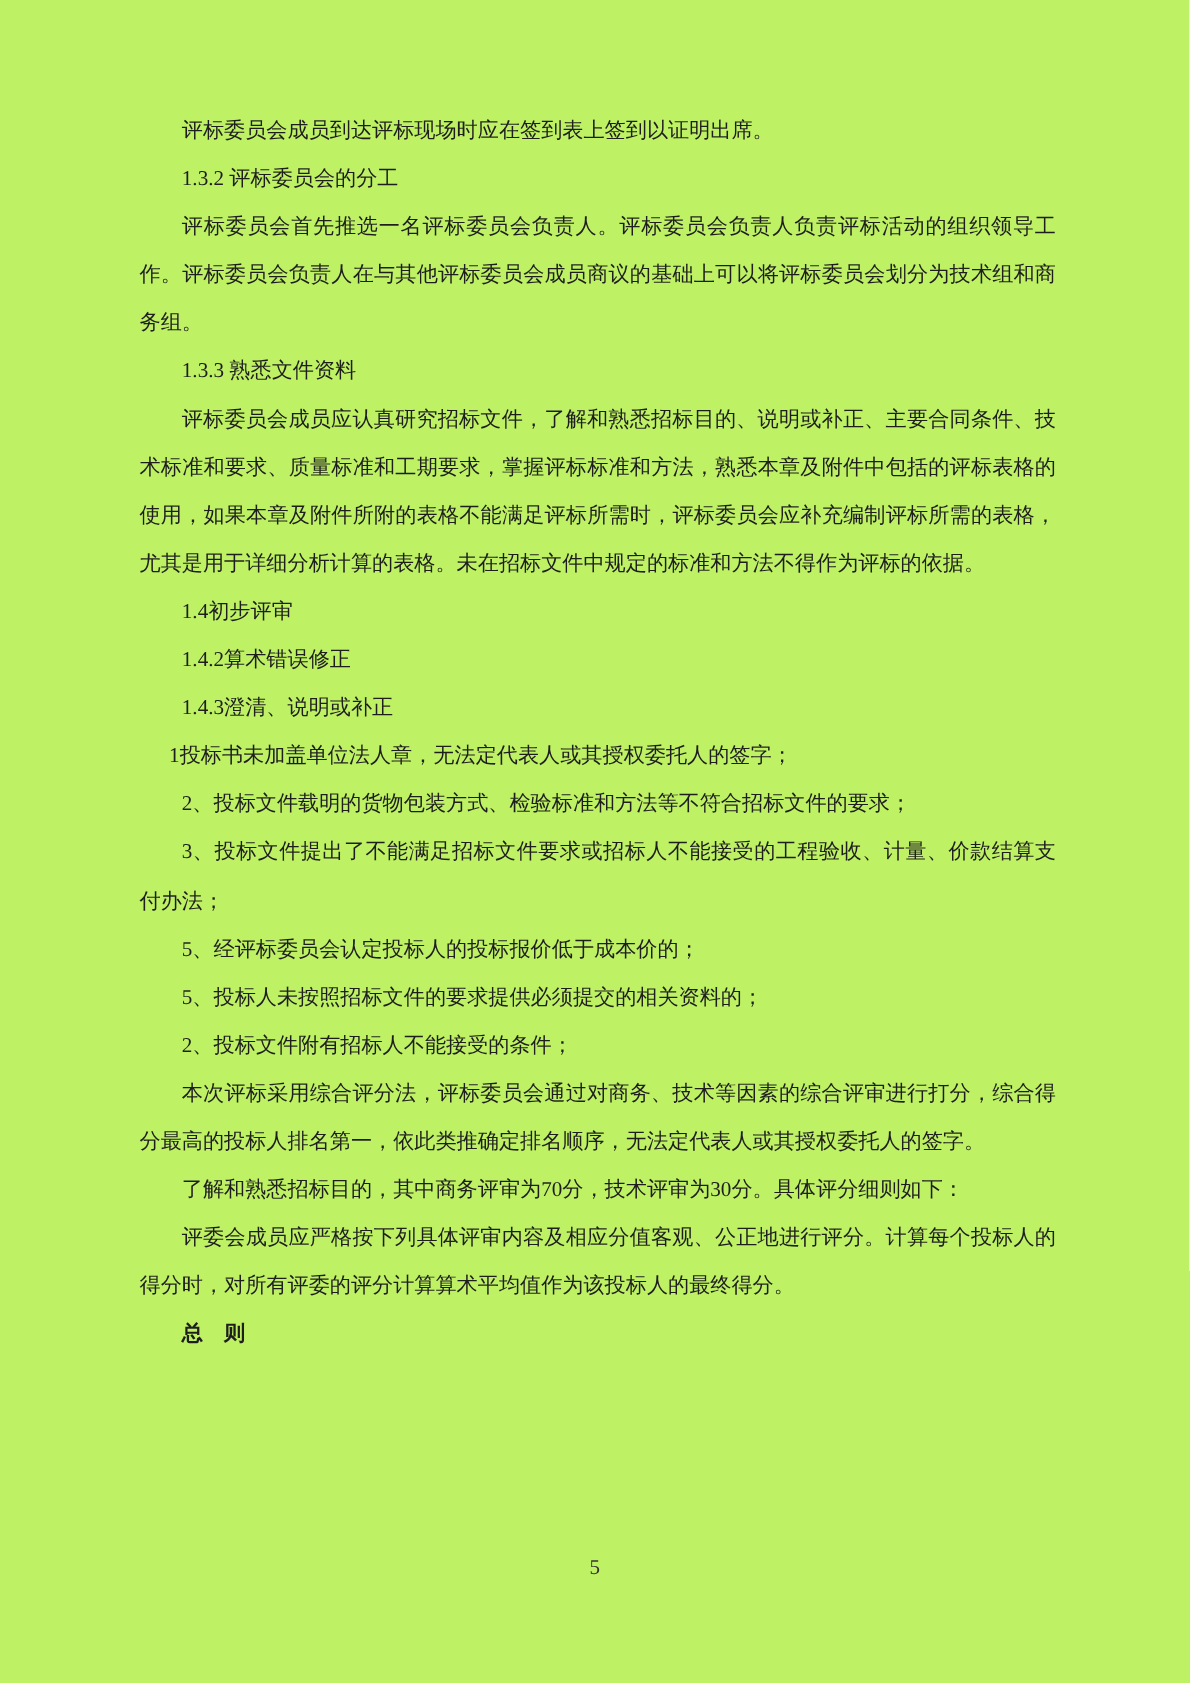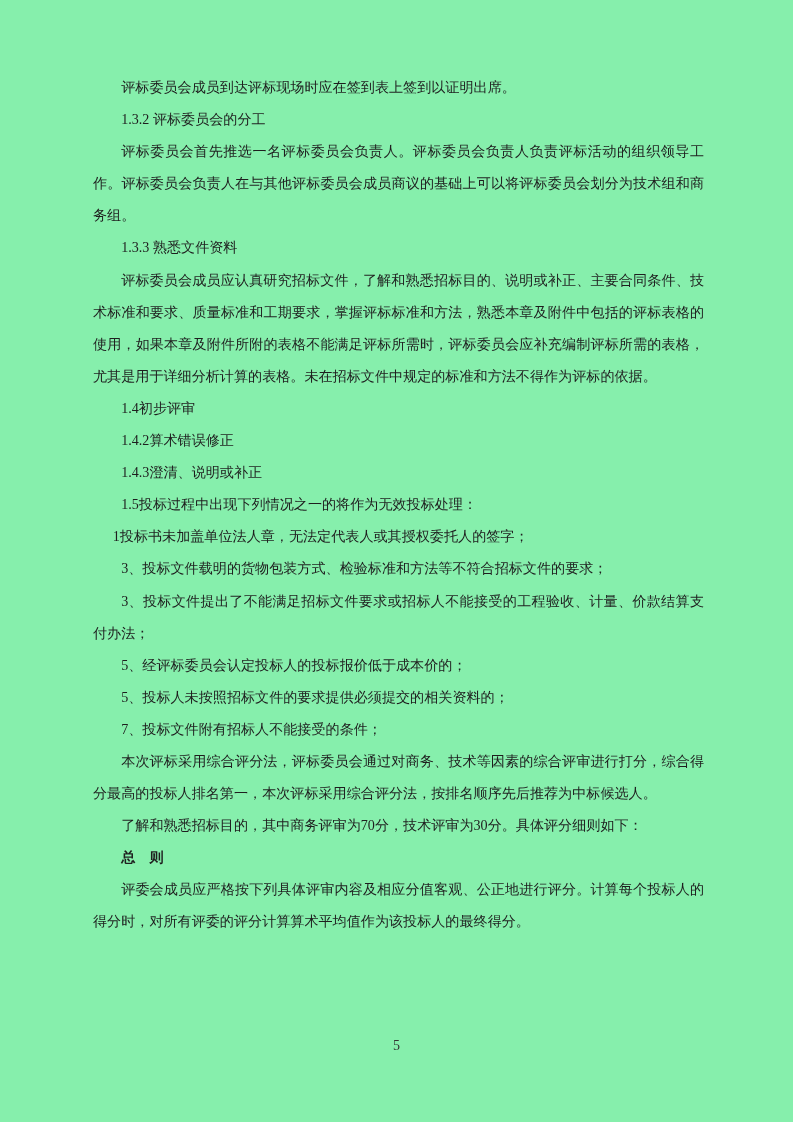--- a/index.html
+++ b/index.html
@@ -4,21 +4,21 @@
 <style>
   html, body {
     margin: 0;
     padding: 0;
     background: #ffffff;
   }
   .page {
     position: relative;
     width: 793px;
     height: 1122px;
-    background: #86efac;
+    background: #bef264;
     overflow: hidden;
     font-family: "Liberation Serif", "DejaVu Serif", serif;
     color: #1e1e1e;
   }
   .page-body {
     position: absolute;
     left: 93px;
     top: 71px;
     width: 611px;
     font-size: 14.1px;
@@ -50,26 +50,25 @@
 <div class="page">
   <div class="page-body">
       <p class="para indent">评标委员会成员到达评标现场时应在签到表上签到以证明出席。</p>
       <p class="para indent">1.3.2 评标委员会的分工</p>
       <p class="para indent">评标委员会首先推选一名评标委员会负责人。评标委员会负责人负责评标活动的组织领导工作。评标委员会负责人在与其他评标委员会成员商议的基础上可以将评标委员会划分为技术组和商务组。</p>
       <p class="para indent">1.3.3 熟悉文件资料</p>
       <p class="para indent">评标委员会成员应认真研究招标文件，了解和熟悉招标目的、说明或补正、主要合同条件、技术标准和要求、质量标准和工期要求，掌握评标标准和方法，熟悉本章及附件中包括的评标表格的使用，如果本章及附件所附的表格不能满足评标所需时，评标委员会应补充编制评标所需的表格，尤其是用于详细分析计算的表格。未在招标文件中规定的标准和方法不得作为评标的依据。</p>
       <p class="para indent">1.4初步评审</p>
       <p class="para indent">1.4.2算术错误修正</p>
       <p class="para indent">1.4.3澄清、说明或补正</p>
-      <p class="para indent">1.5投标过程中出现下列情况之一的将作为无效投标处理：</p>
       <p class="para indent-sm">1投标书未加盖单位法人章，无法定代表人或其授权委托人的签字；</p>
-      <p class="para indent">3、投标文件载明的货物包装方式、检验标准和方法等不符合招标文件的要求；</p>
+      <p class="para indent">2、投标文件载明的货物包装方式、检验标准和方法等不符合招标文件的要求；</p>
       <p class="para indent">3、投标文件提出了不能满足招标文件要求或招标人不能接受的工程验收、计量、价款结算支付办法；</p>
       <p class="para indent">5、经评标委员会认定投标人的投标报价低于成本价的；</p>
       <p class="para indent">5、投标人未按照招标文件的要求提供必须提交的相关资料的；</p>
-      <p class="para indent">7、投标文件附有招标人不能接受的条件；</p>
-      <p class="para indent">本次评标采用综合评分法，评标委员会通过对商务、技术等因素的综合评审进行打分，综合得分最高的投标人排名第一，本次评标采用综合评分法，按排名顺序先后推荐为中标候选人。</p>
+      <p class="para indent">2、投标文件附有招标人不能接受的条件；</p>
+      <p class="para indent">本次评标采用综合评分法，评标委员会通过对商务、技术等因素的综合评审进行打分，综合得分最高的投标人排名第一，依此类推确定排名顺序，无法定代表人或其授权委托人的签字。</p>
       <p class="para indent">了解和熟悉招标目的，其中商务评审为70分，技术评审为30分。具体评分细则如下：</p>
+      <p class="para indent">评委会成员应严格按下列具体评审内容及相应分值客观、公正地进行评分。计算每个投标人的得分时，对所有评委的评分计算算术平均值作为该投标人的最终得分。</p>
       <p class="para indent bold">总　则</p>
-      <p class="para indent">评委会成员应严格按下列具体评审内容及相应分值客观、公正地进行评分。计算每个投标人的得分时，对所有评委的评分计算算术平均值作为该投标人的最终得分。</p>
     </div>
   <div class="page-footer">5</div>
 </div>
 
 </body></html>

